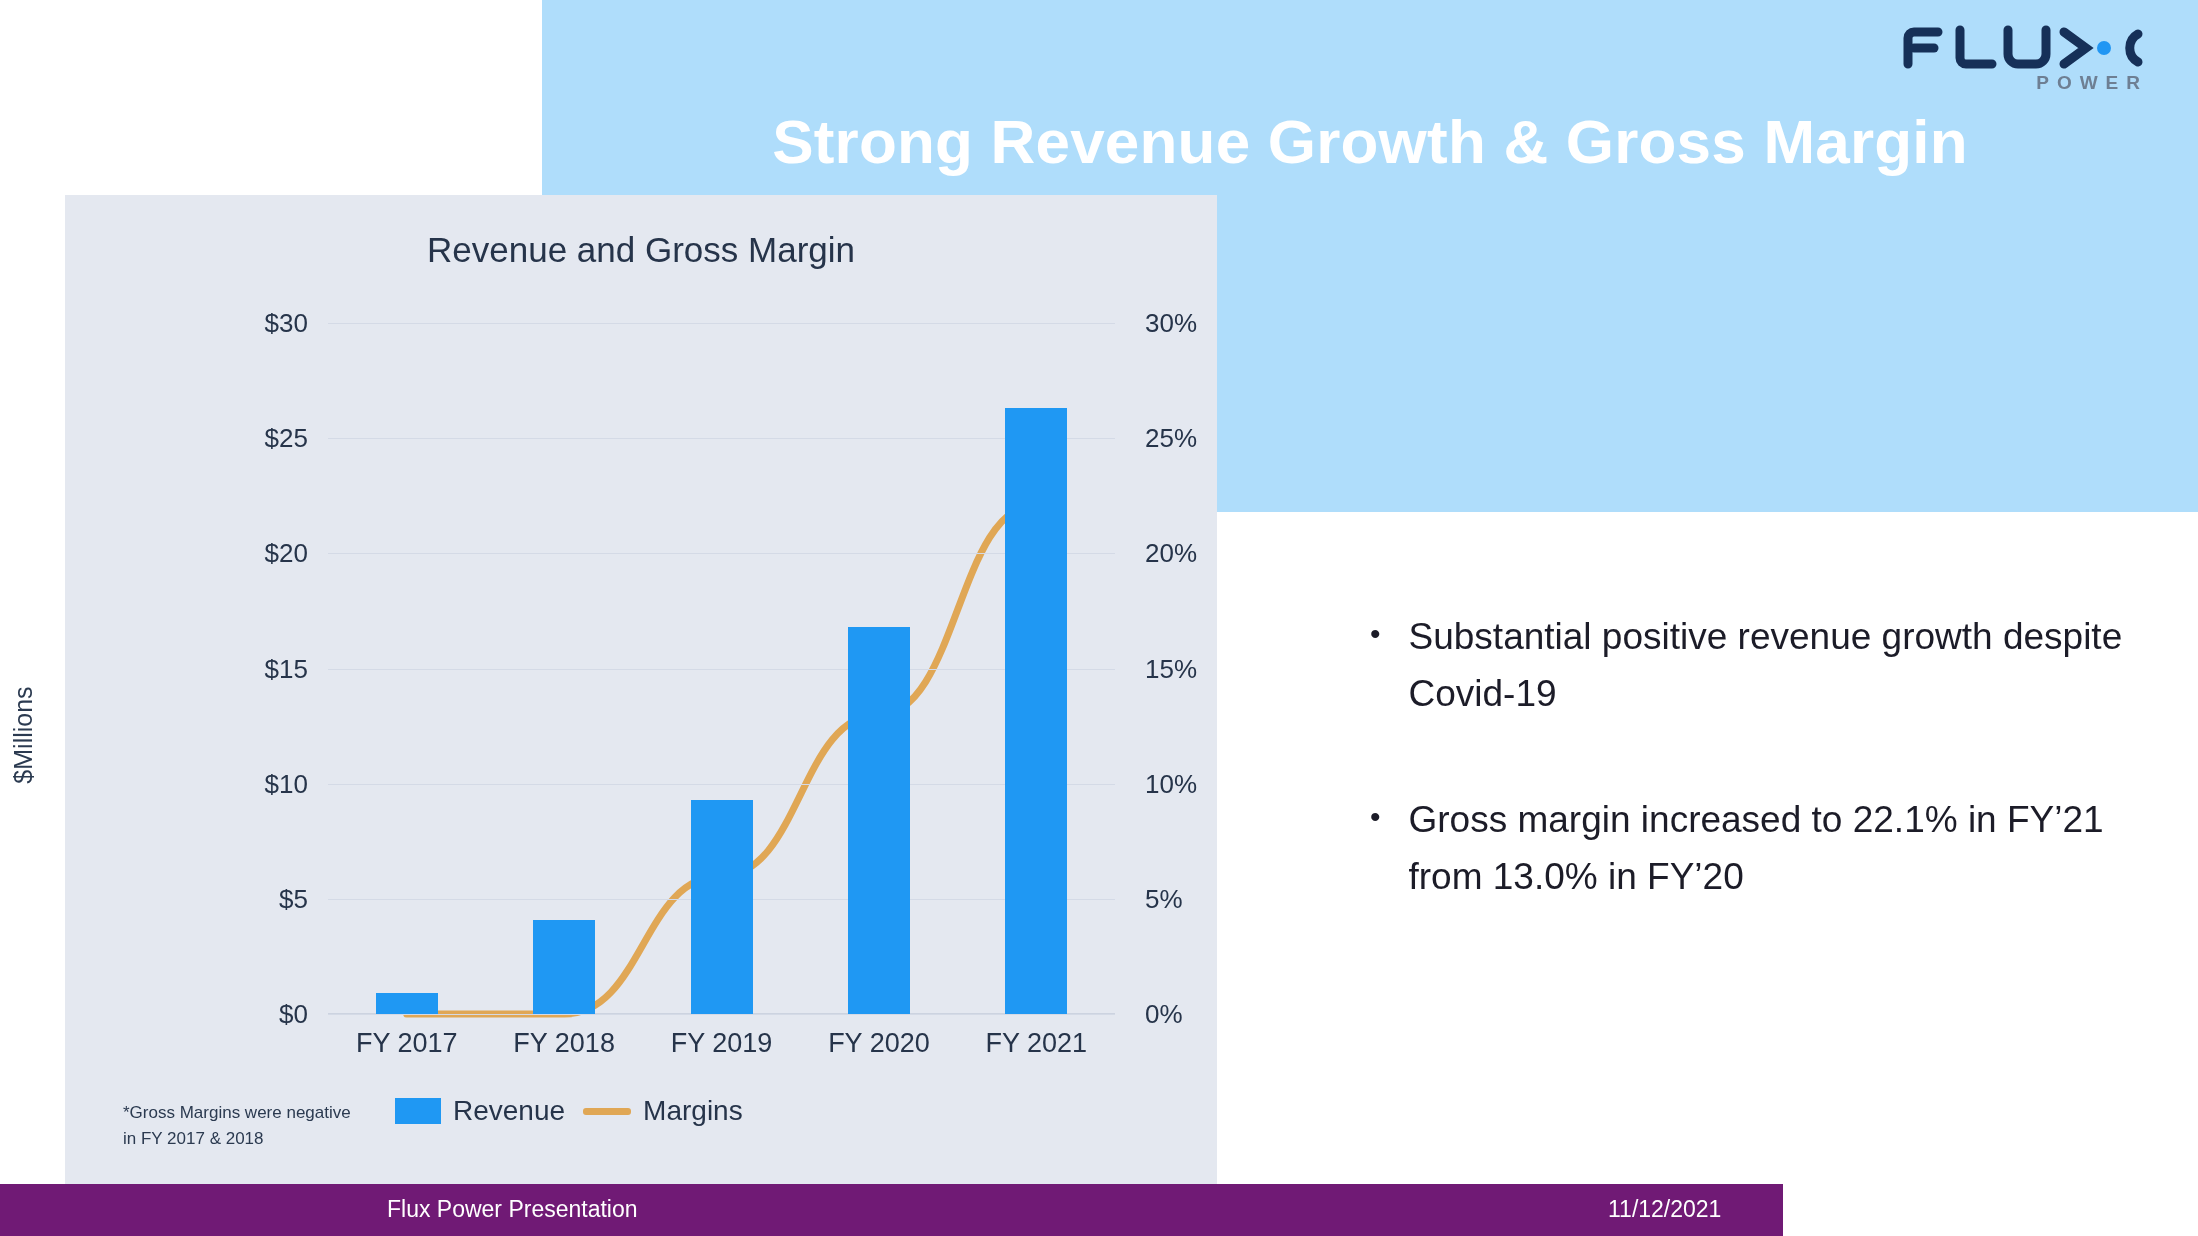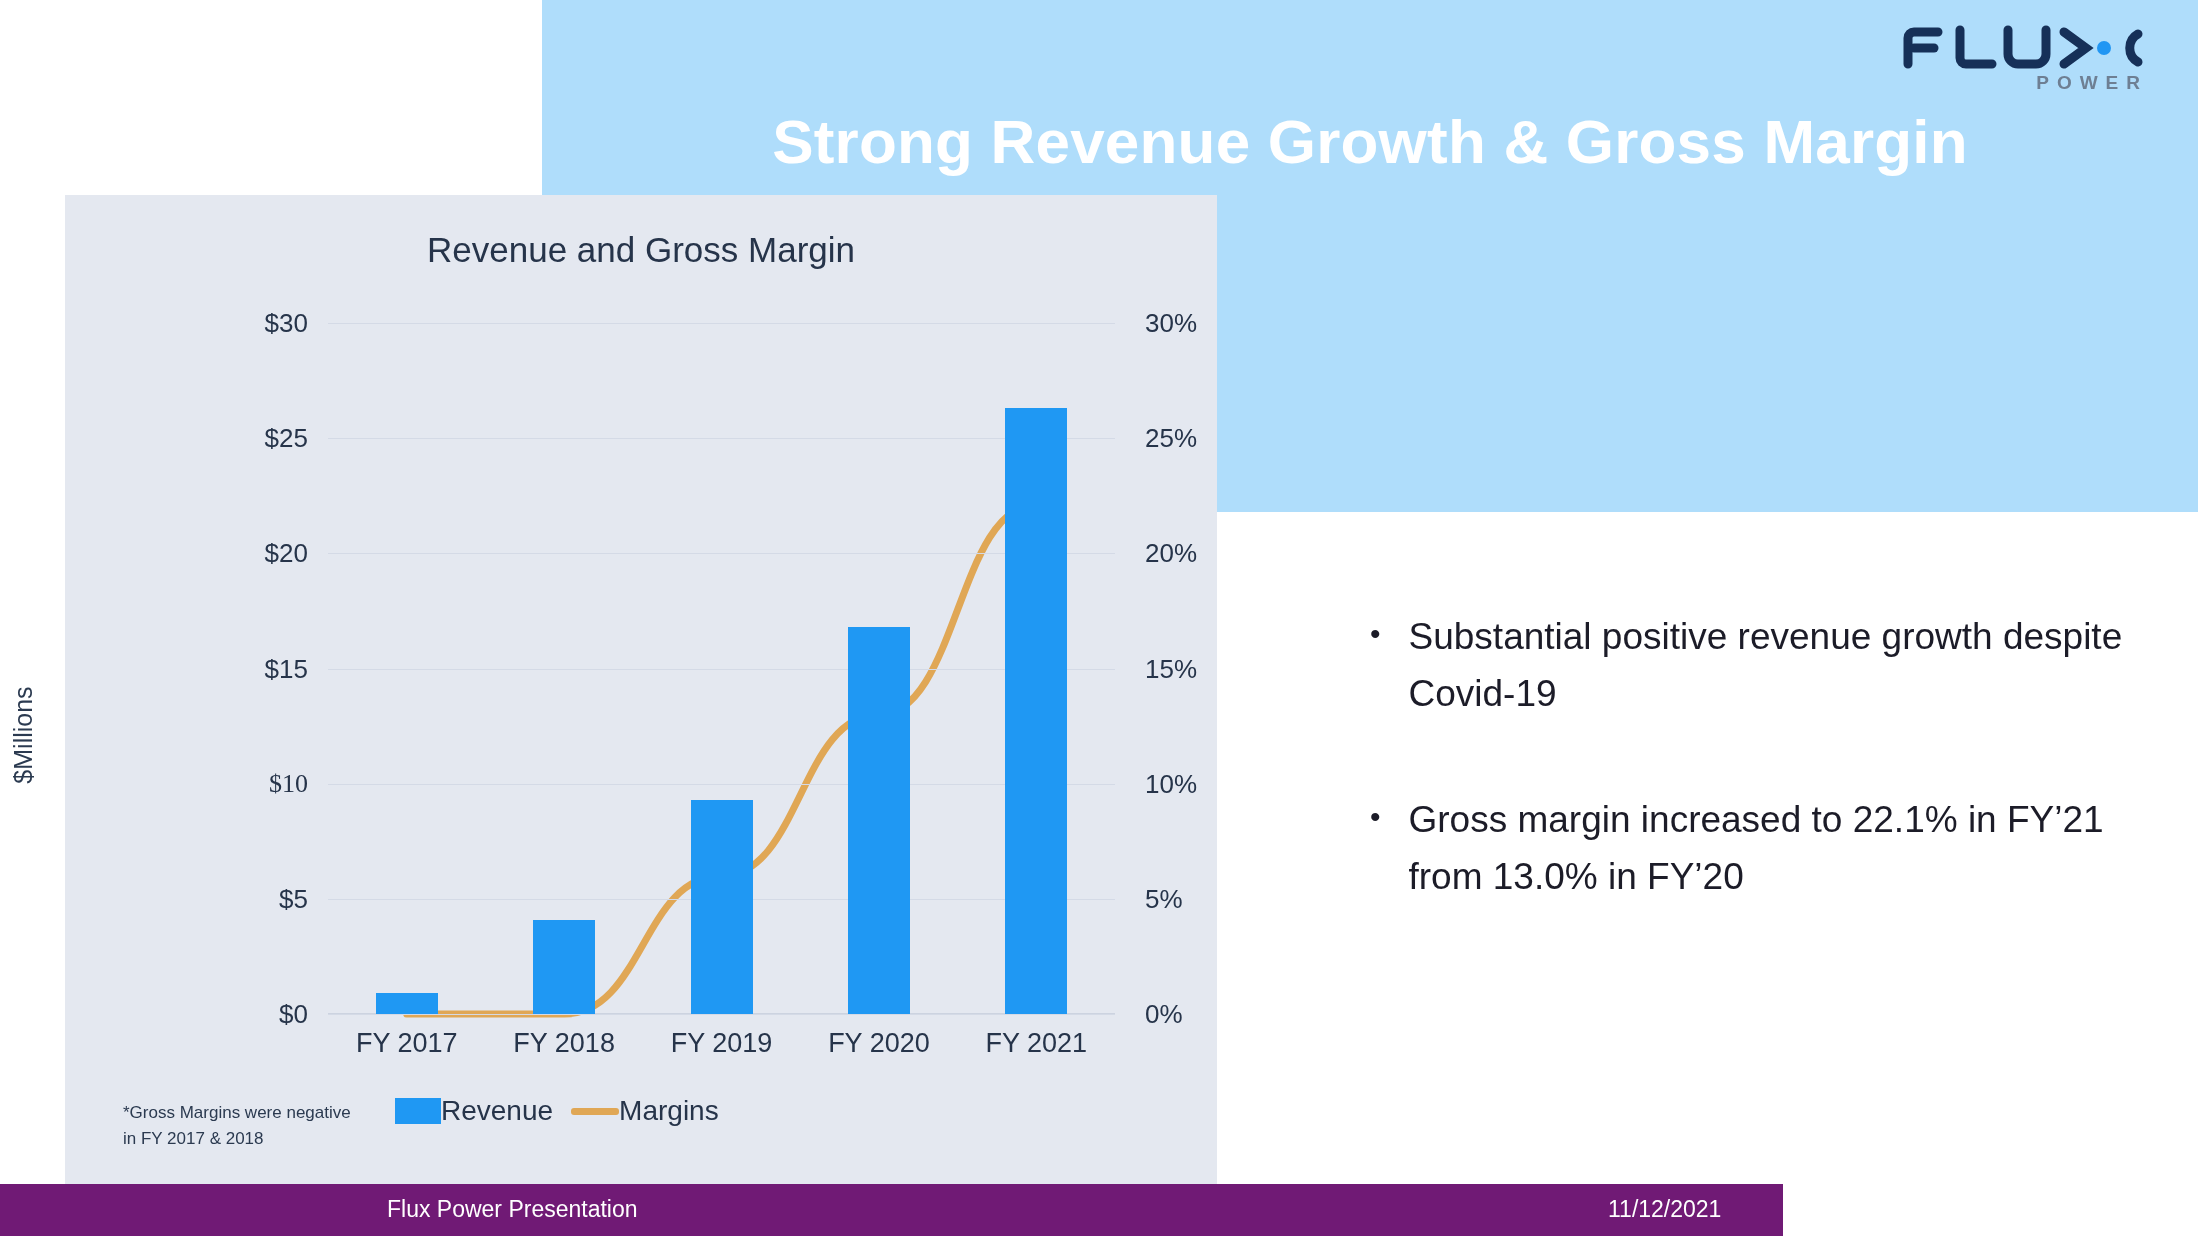--- a/index.html
+++ b/index.html
@@ -88,21 +88,21 @@
   }
   .footnote{
     position:absolute;left:58px;top:905px;
     font-size:17px;color:#2b3a50;line-height:1.5;
   }
   .legend{
     position:absolute;left:330px;top:900px;
     display:flex;align-items:center;gap:18px;
     font-size:28px;color:#26344a;
   }
-  .legend-item{display:flex;align-items:center;gap:0;}
+  .legend-item{display:flex;align-items:center;gap:12px;}
   .legend-swatch{width:46px;height:26px;background:#1f98f3;}
   .legend-line{width:48px;height:7px;background:#e0a755;border-radius:3px;}
 
   
   .bullets{
     position:absolute;left:1370px;top:608px;width:760px;
     font-size:37px;color:#1c1c28;
   }
   .bullet{
     display:flex;gap:28px;margin-bottom:68px;line-height:1.55;
@@ -167,21 +167,21 @@
       <svg id="margin-line" width="787" height="691" style="position:absolute;left:0;top:0;overflow:visible;">
           <path d="M 78.7 691 C 157.4 691, 157.4 691, 236.10000000000002 691 C 314.8 691, 314.8 552.8, 393.5 552.8 C 472.20000000000005 552.8, 472.20000000000005 391.56666666666666, 550.9000000000001 391.56666666666666 C 629.6000000000001 391.56666666666666, 629.6000000000001 181.9633333333333, 708.3000000000001 181.9633333333333" fill="none" stroke="#e0a755" stroke-width="7" stroke-linecap="round" stroke-linejoin="round"></path>
         </svg>
     <div class="gridline" style="top: 691px;"></div>
         <div class="ytick-left" style="top: 691px;">$0</div>
         <div class="ytick-right" style="top: 691px;">0%</div>
         <div class="gridline" style="top: 575.833px;"></div>
         <div class="ytick-left" style="top: 575.833px;">$5</div>
         <div class="ytick-right" style="top: 575.833px;">5%</div>
         <div class="gridline" style="top: 460.667px;"></div>
-        <div class="ytick-left" style="top: 460.667px; font-family: Liberation Serif, serif;">$10</div>
+        <div class="ytick-left" style="top: 460.667px;">$10</div>
         <div class="ytick-right" style="top: 460.667px;">10%</div>
         <div class="gridline" style="top: 345.5px;"></div>
         <div class="ytick-left" style="top: 345.5px;">$15</div>
         <div class="ytick-right" style="top: 345.5px;">15%</div>
         <div class="gridline" style="top: 230.333px;"></div>
         <div class="ytick-left" style="top: 230.333px;">$20</div>
         <div class="ytick-right" style="top: 230.333px;">20%</div>
         <div class="gridline" style="top: 115.167px;"></div>
         <div class="ytick-left" style="top: 115.167px;">$25</div>
         <div class="ytick-right" style="top: 115.167px;">25%</div>

